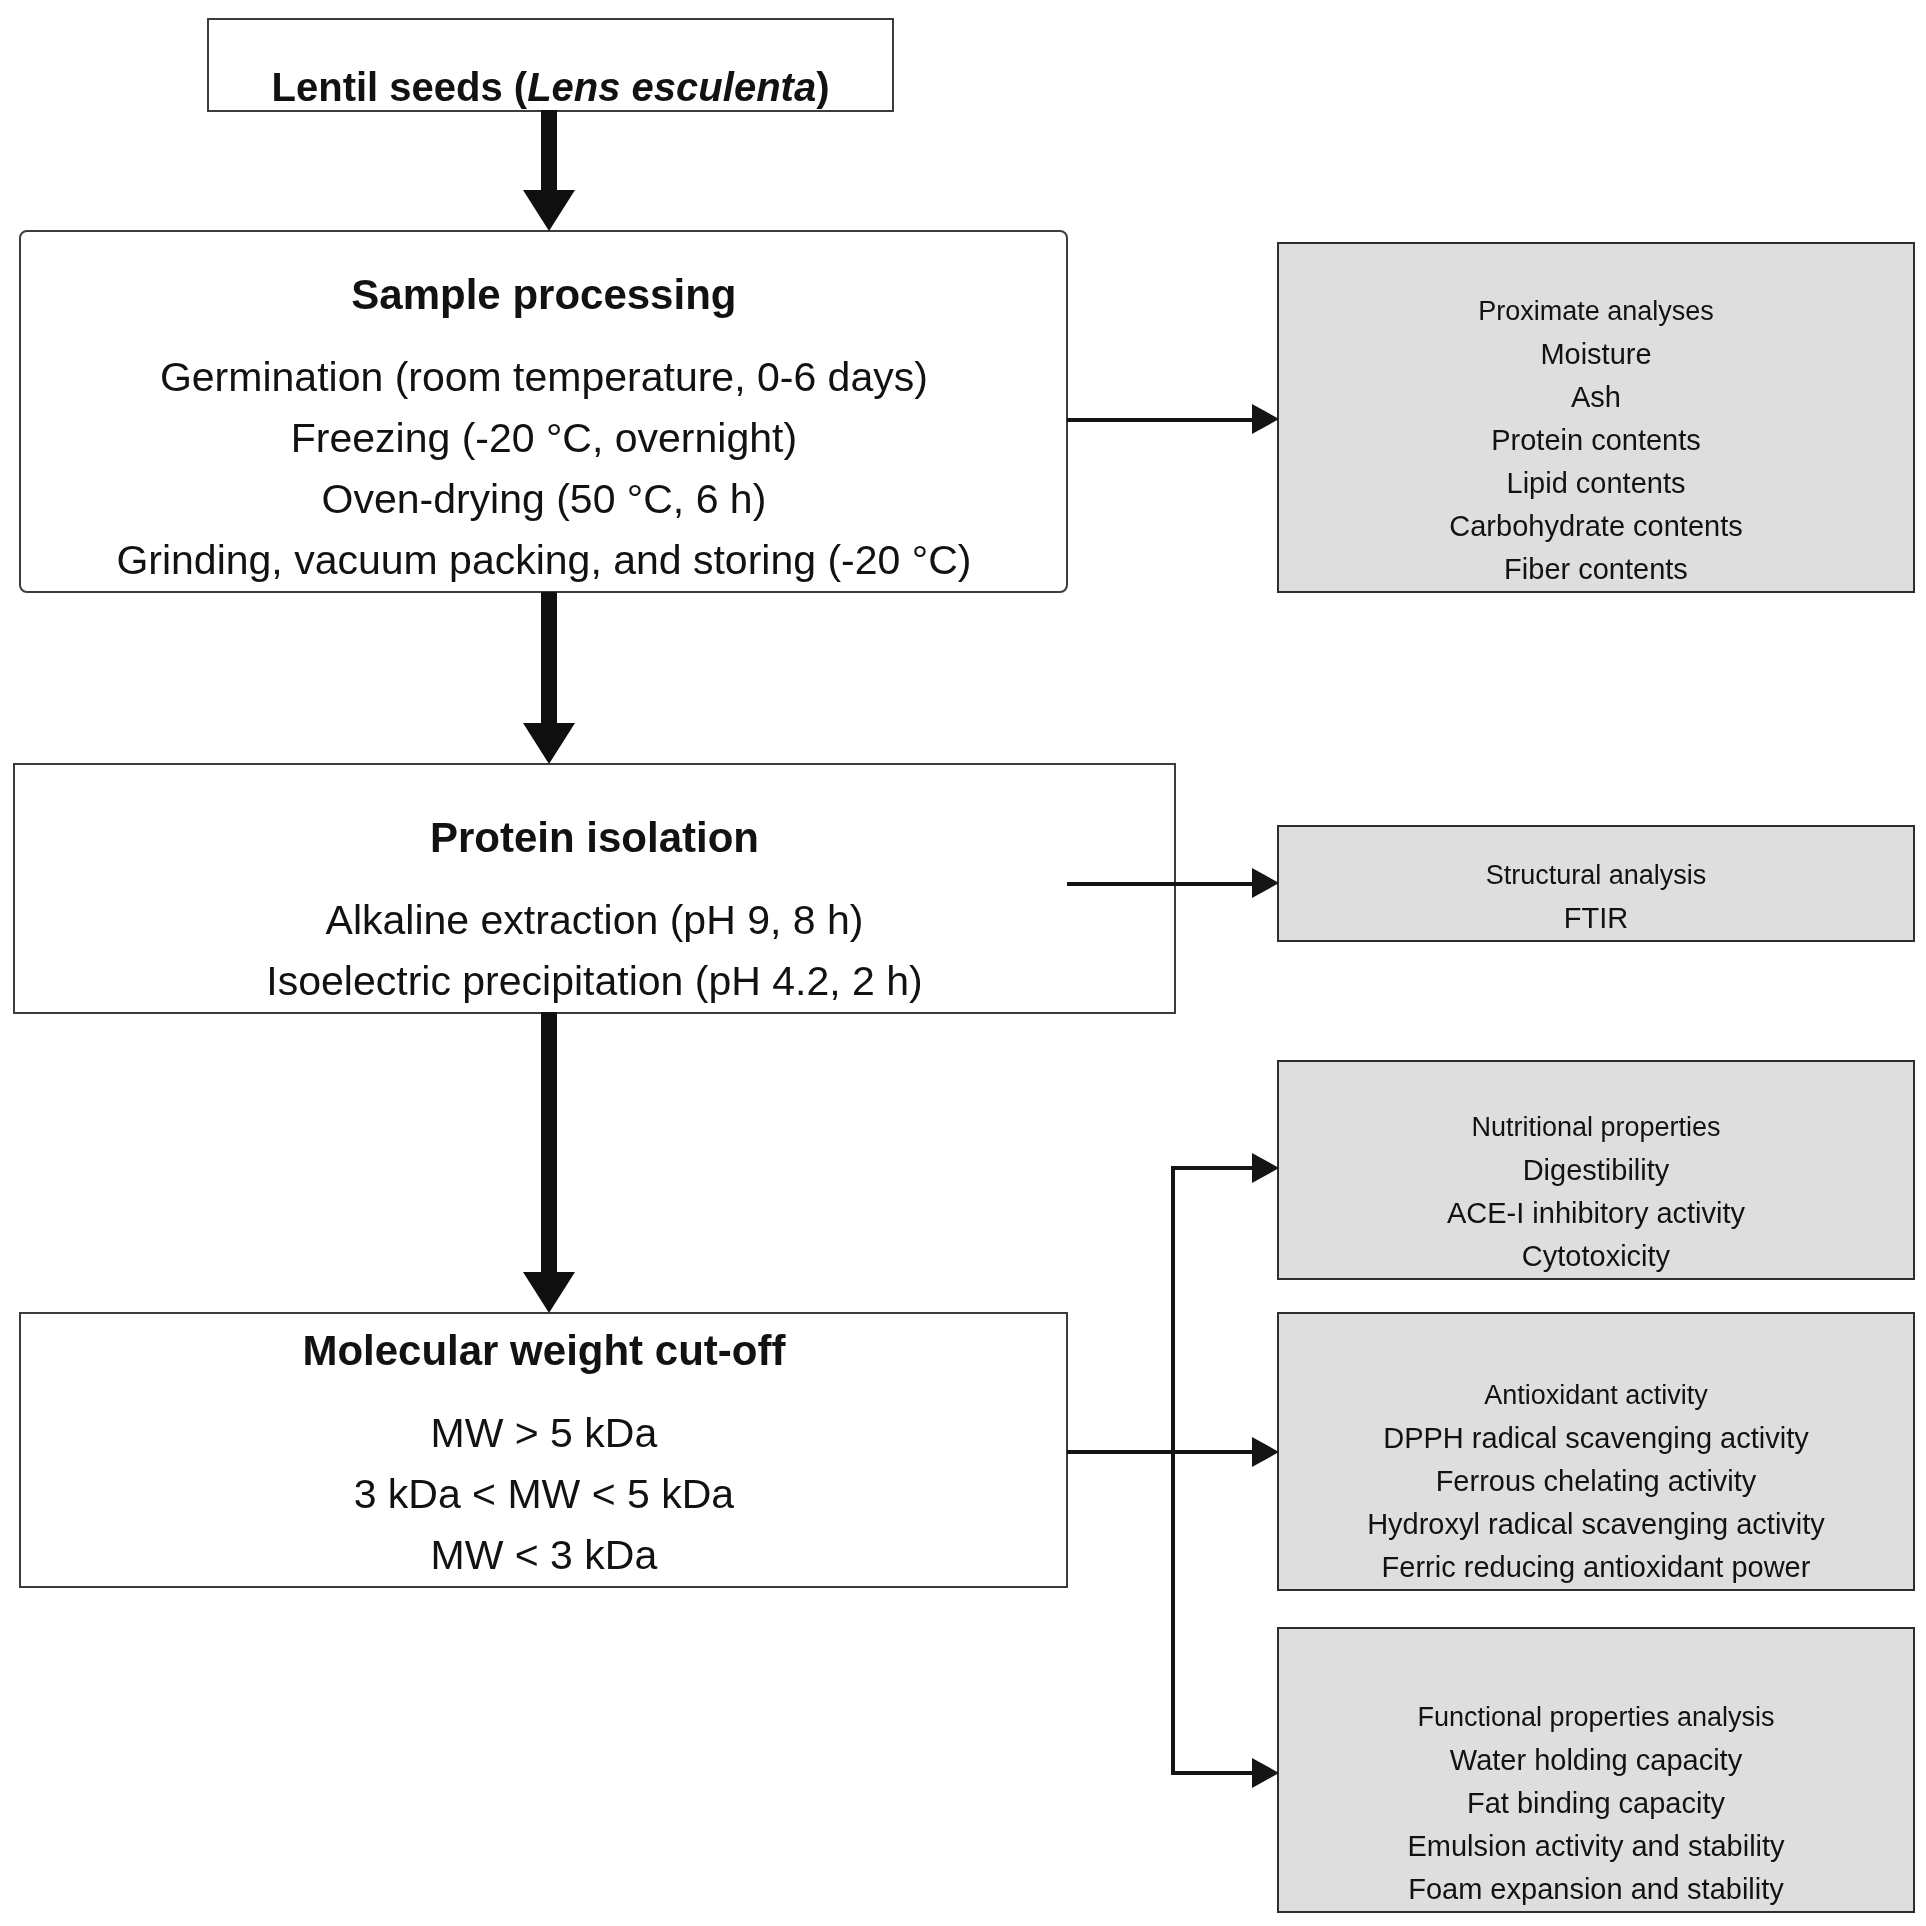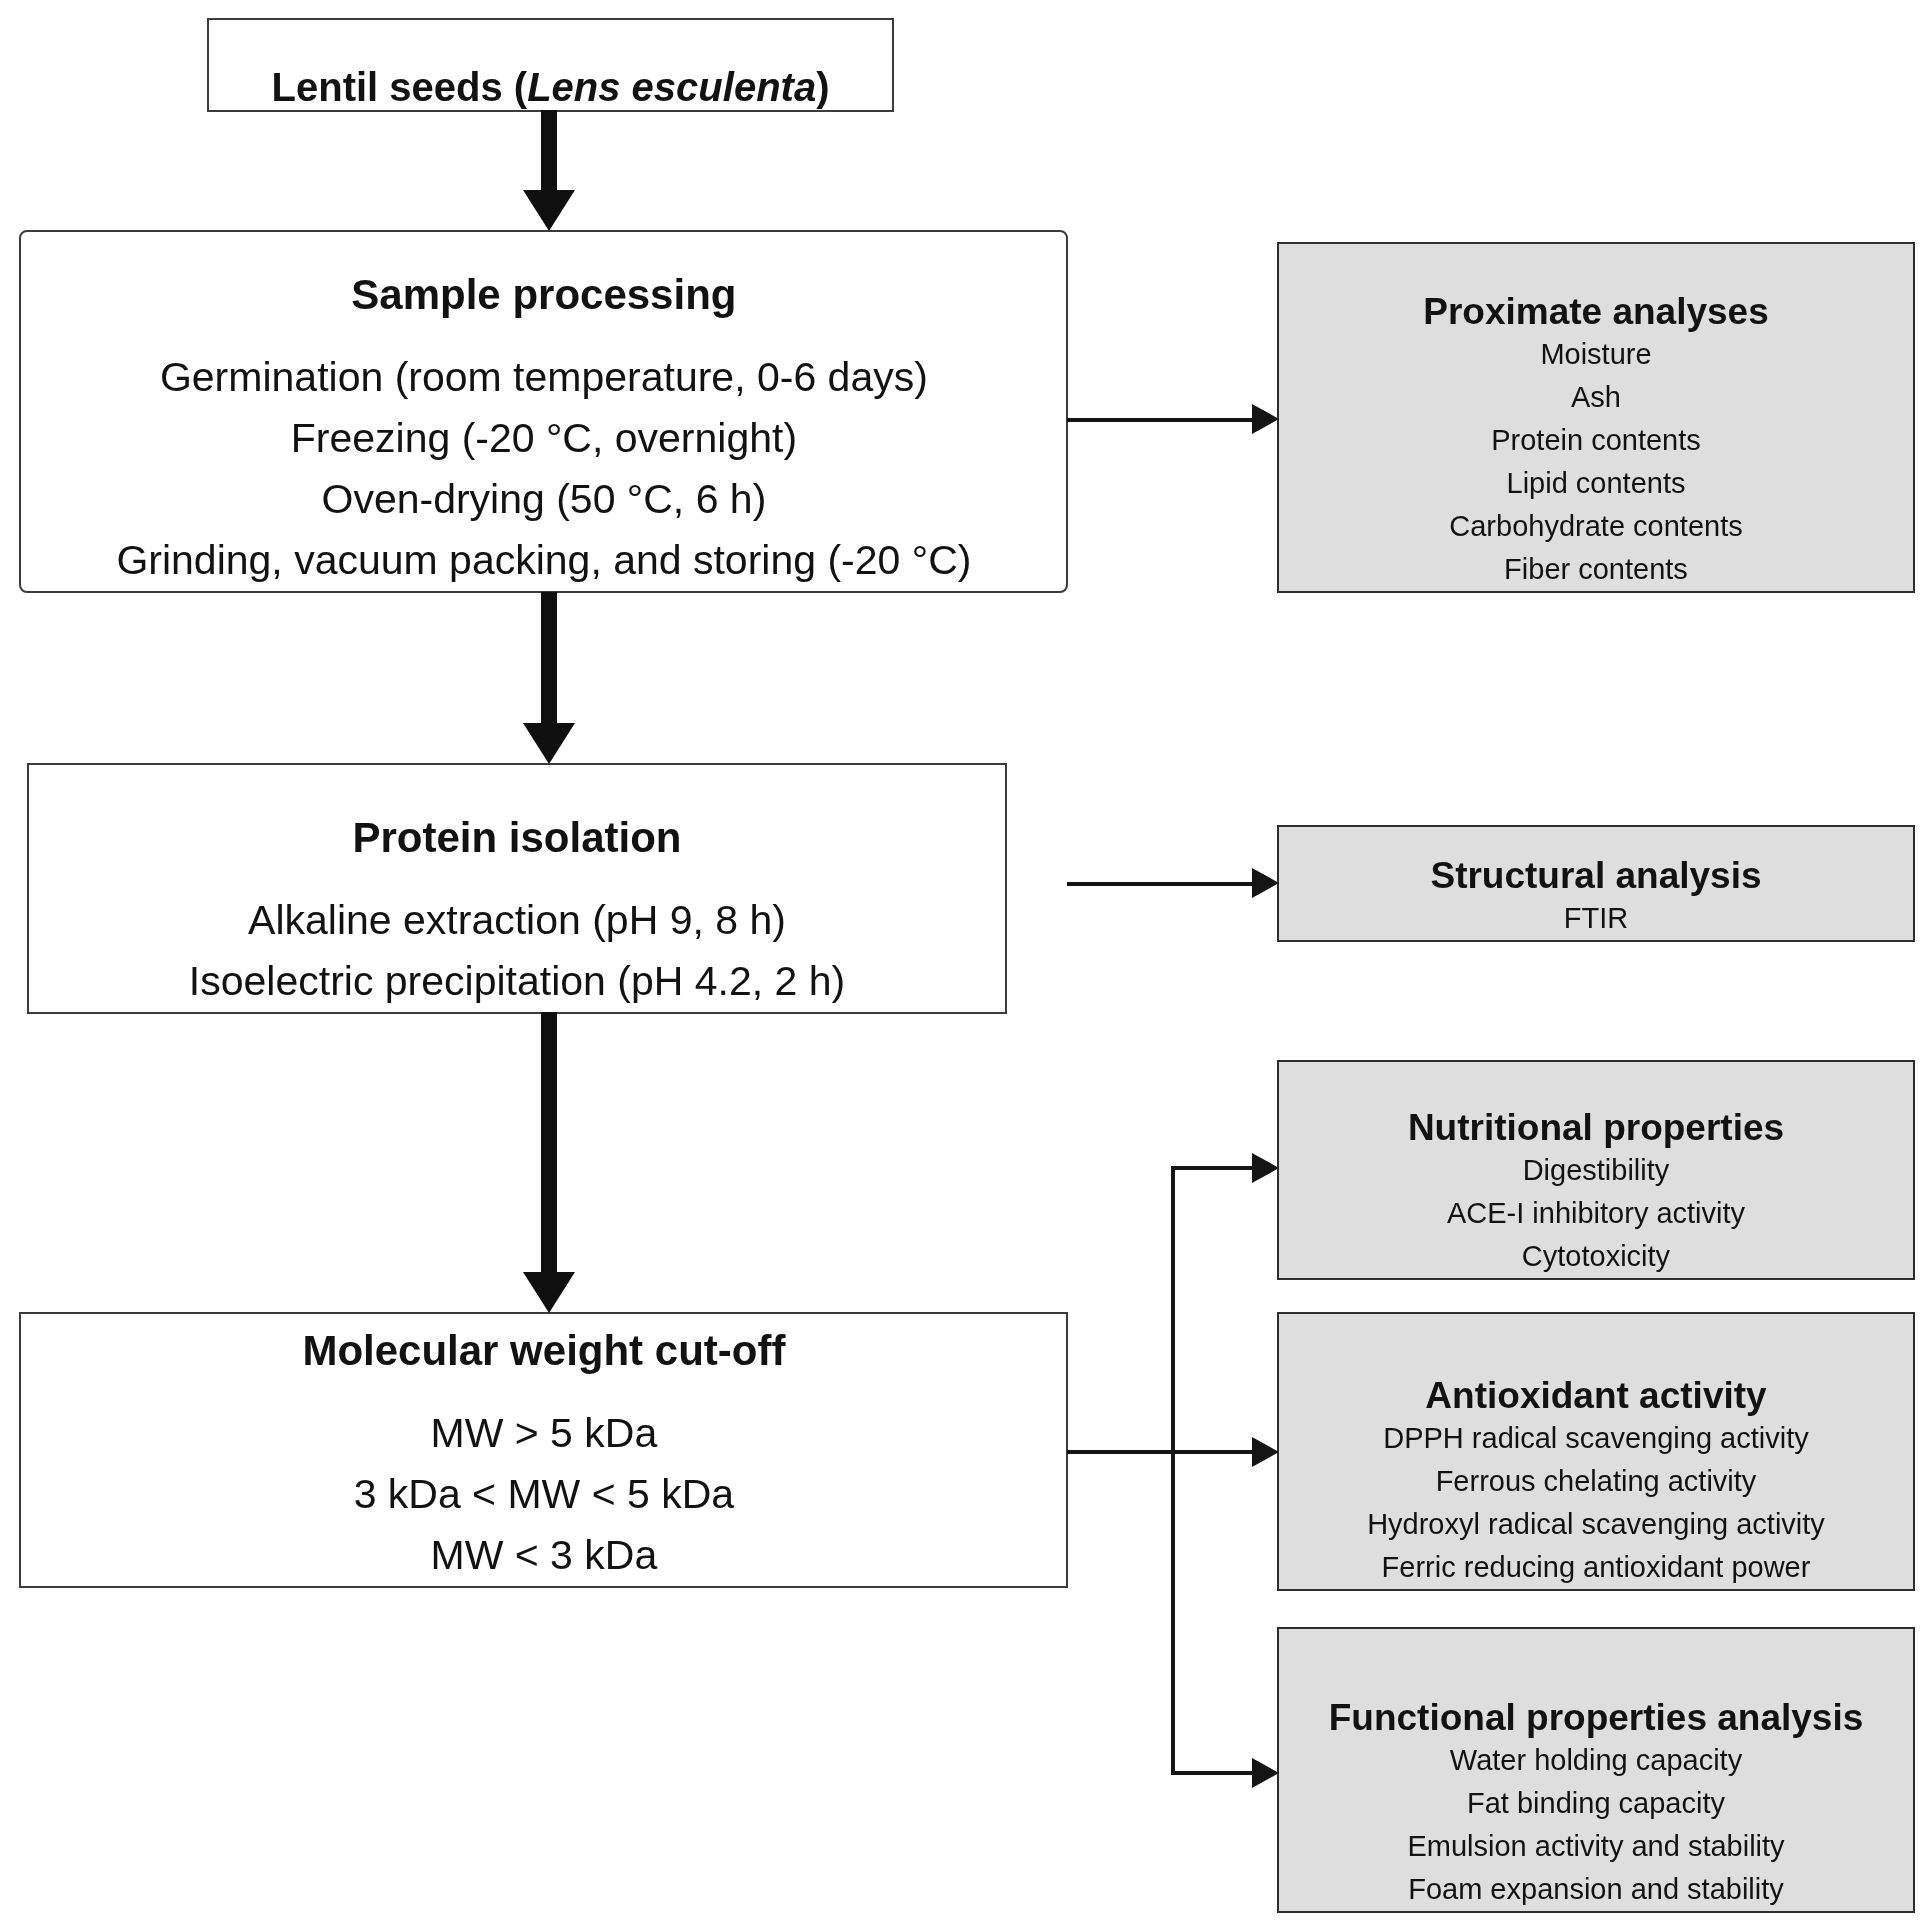--- a/index.html
+++ b/index.html
@@ -48,22 +48,22 @@
     line-height: 61px;
     margin-bottom: 22px;
     white-space: nowrap;
   }
   .main-line {
     font-size: 41px;
     line-height: 61px;
     white-space: nowrap;
   }
   .side-title {
-    font-size: 37px;
-    font-weight: bold;
+    font-size: 27px;
+    font-weight: normal;
     line-height: 43px;
     white-space: nowrap;
   }
   .side-line {
     font-size: 29px;
     line-height: 43px;
     white-space: nowrap;
   }
   
   .vshaft {
@@ -109,21 +109,21 @@
   </div>
 
   <div class="box white-box" style="left:19.4px; top:230px; width:1049px; height:363px;border-radius:8px;">
     <div class="main-title">Sample processing</div>
     <div class="main-line">Germination (room temperature, 0-6 days)</div>
     <div class="main-line">Freezing (-20 °C, overnight)</div>
     <div class="main-line">Oven-drying (50 °C, 6 h)</div>
     <div class="main-line">Grinding, vacuum packing, and storing (-20 °C)</div>
   </div>
 
-  <div class="box white-box" style="left:27px; top:763px; width:980px; height:251px;">
+  <div class="box white-box" style="left:13px; top:763px; width:1163px; height:251px;">
     <div class="main-title">Protein isolation</div>
     <div class="main-line">Alkaline extraction (pH 9, 8 h)</div>
     <div class="main-line">Isoelectric precipitation (pH 4.2, 2 h)</div>
   </div>
 
   <div class="box white-box" style="left:19.4px; top:1312px; width:1049px; height:276px;">
     <div class="main-title">Molecular weight cut-off</div>
     <div class="main-line">MW &gt; 5 kDa</div>
     <div class="main-line">3 kDa &lt; MW &lt; 5 kDa</div>
     <div class="main-line">MW &lt; 3 kDa</div>

